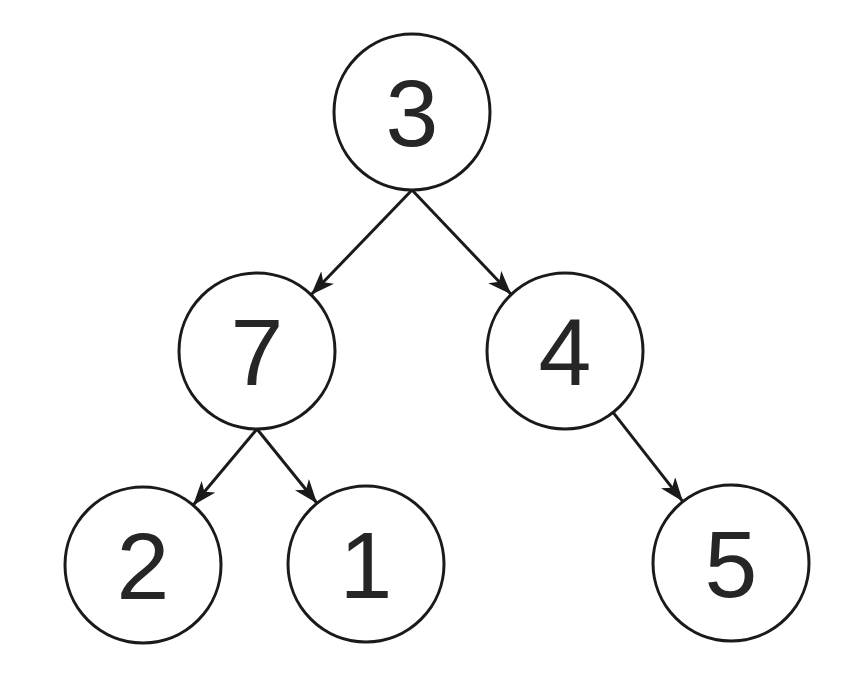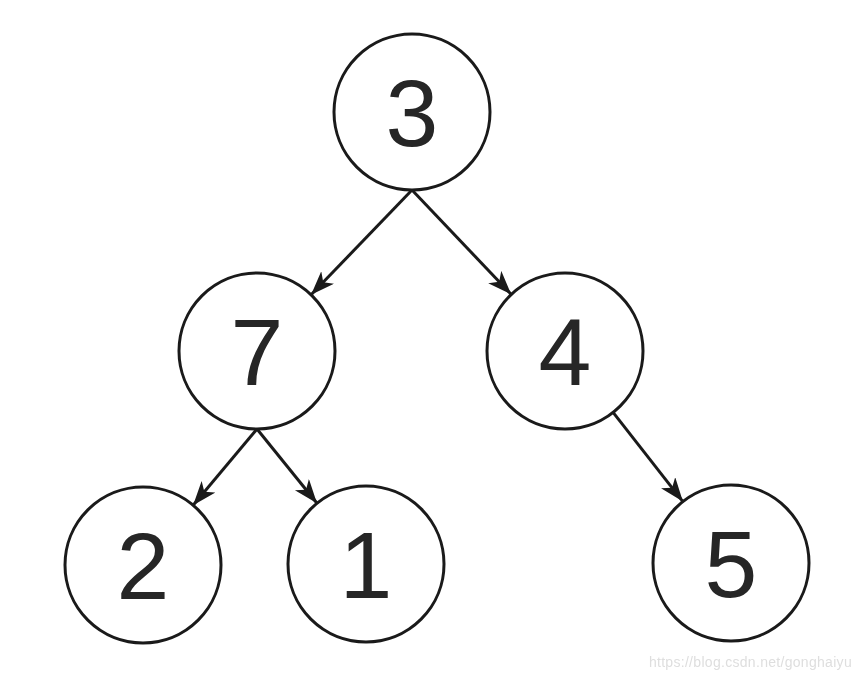--- a/index.html
+++ b/index.html
@@ -84,14 +84,13 @@
         <g>
           <circle cx="366" cy="564" r="78" class="node-circle"></circle>
           <text x="366" y="564" dy="0.36em" class="node-label">1</text>
         </g>
         <g>
           <circle cx="731" cy="563" r="78" class="node-circle"></circle>
           <text x="731" y="563" dy="0.36em" class="node-label">5</text>
         </g>
       </g>
   </svg>
-  <div id="watermark" style="color: rgb(222, 222, 222);">https://blog.csdn.net/gonghaiyu</div>
 </div>
 
 </body></html>

